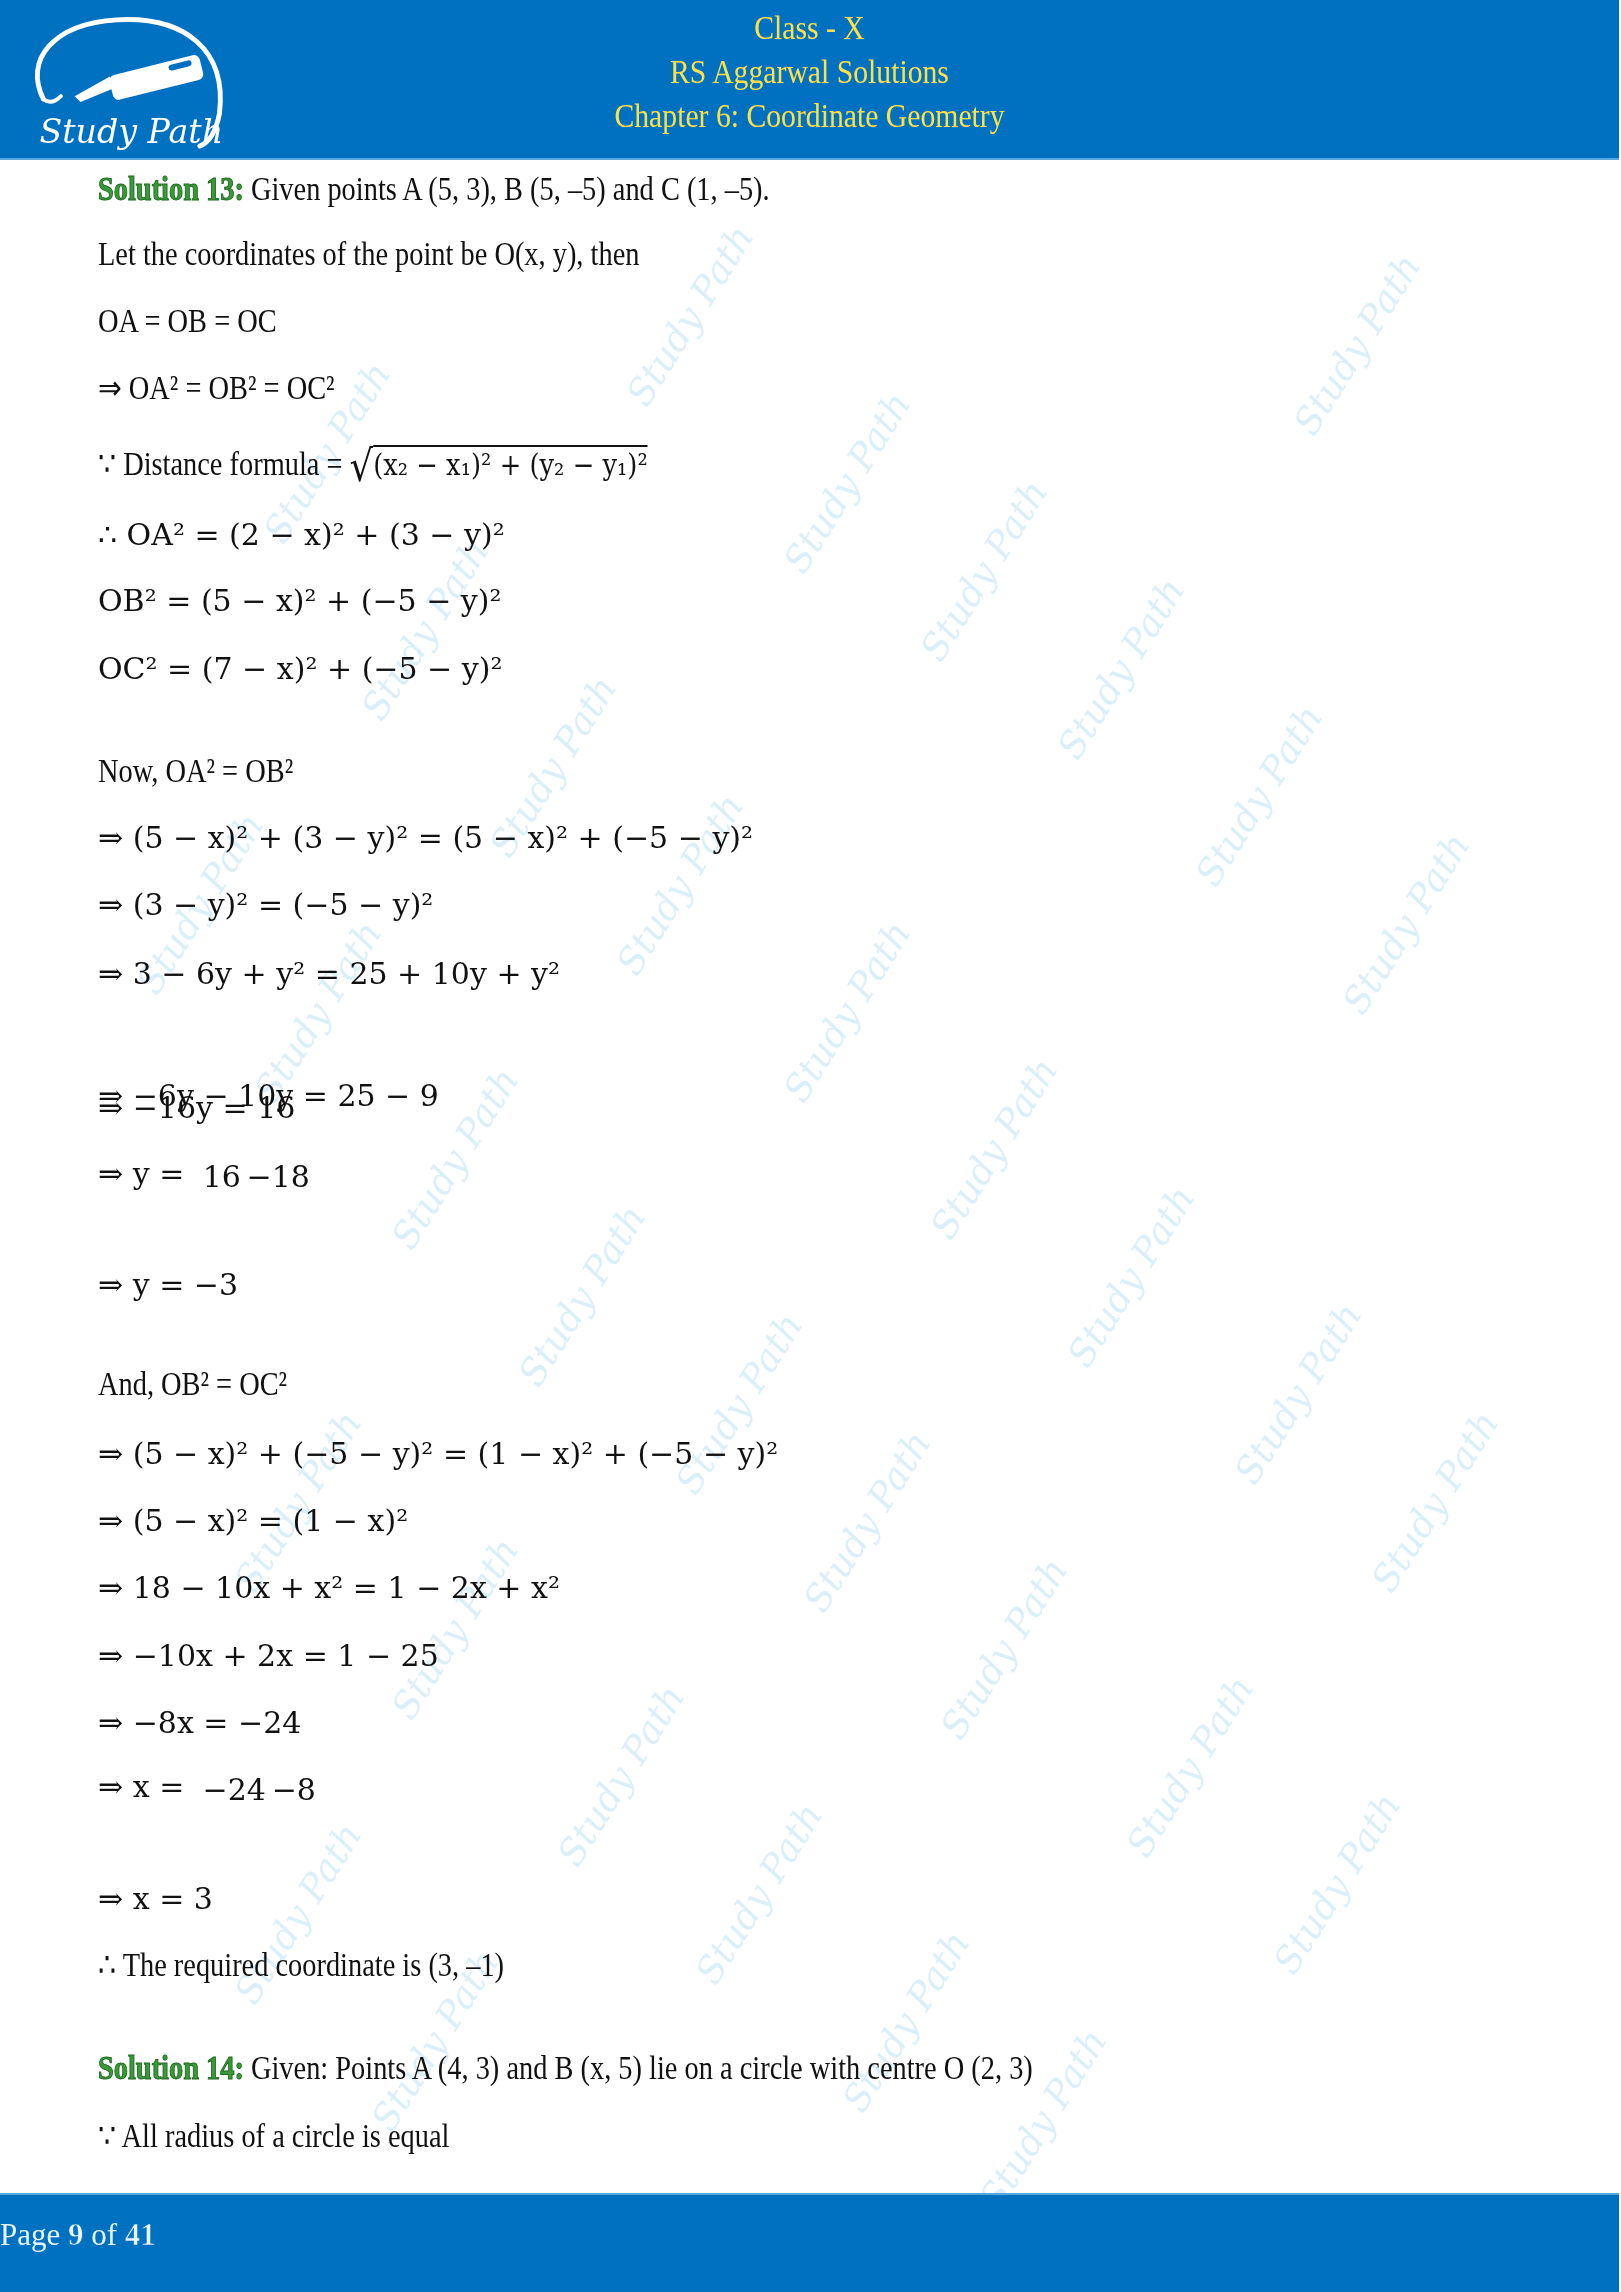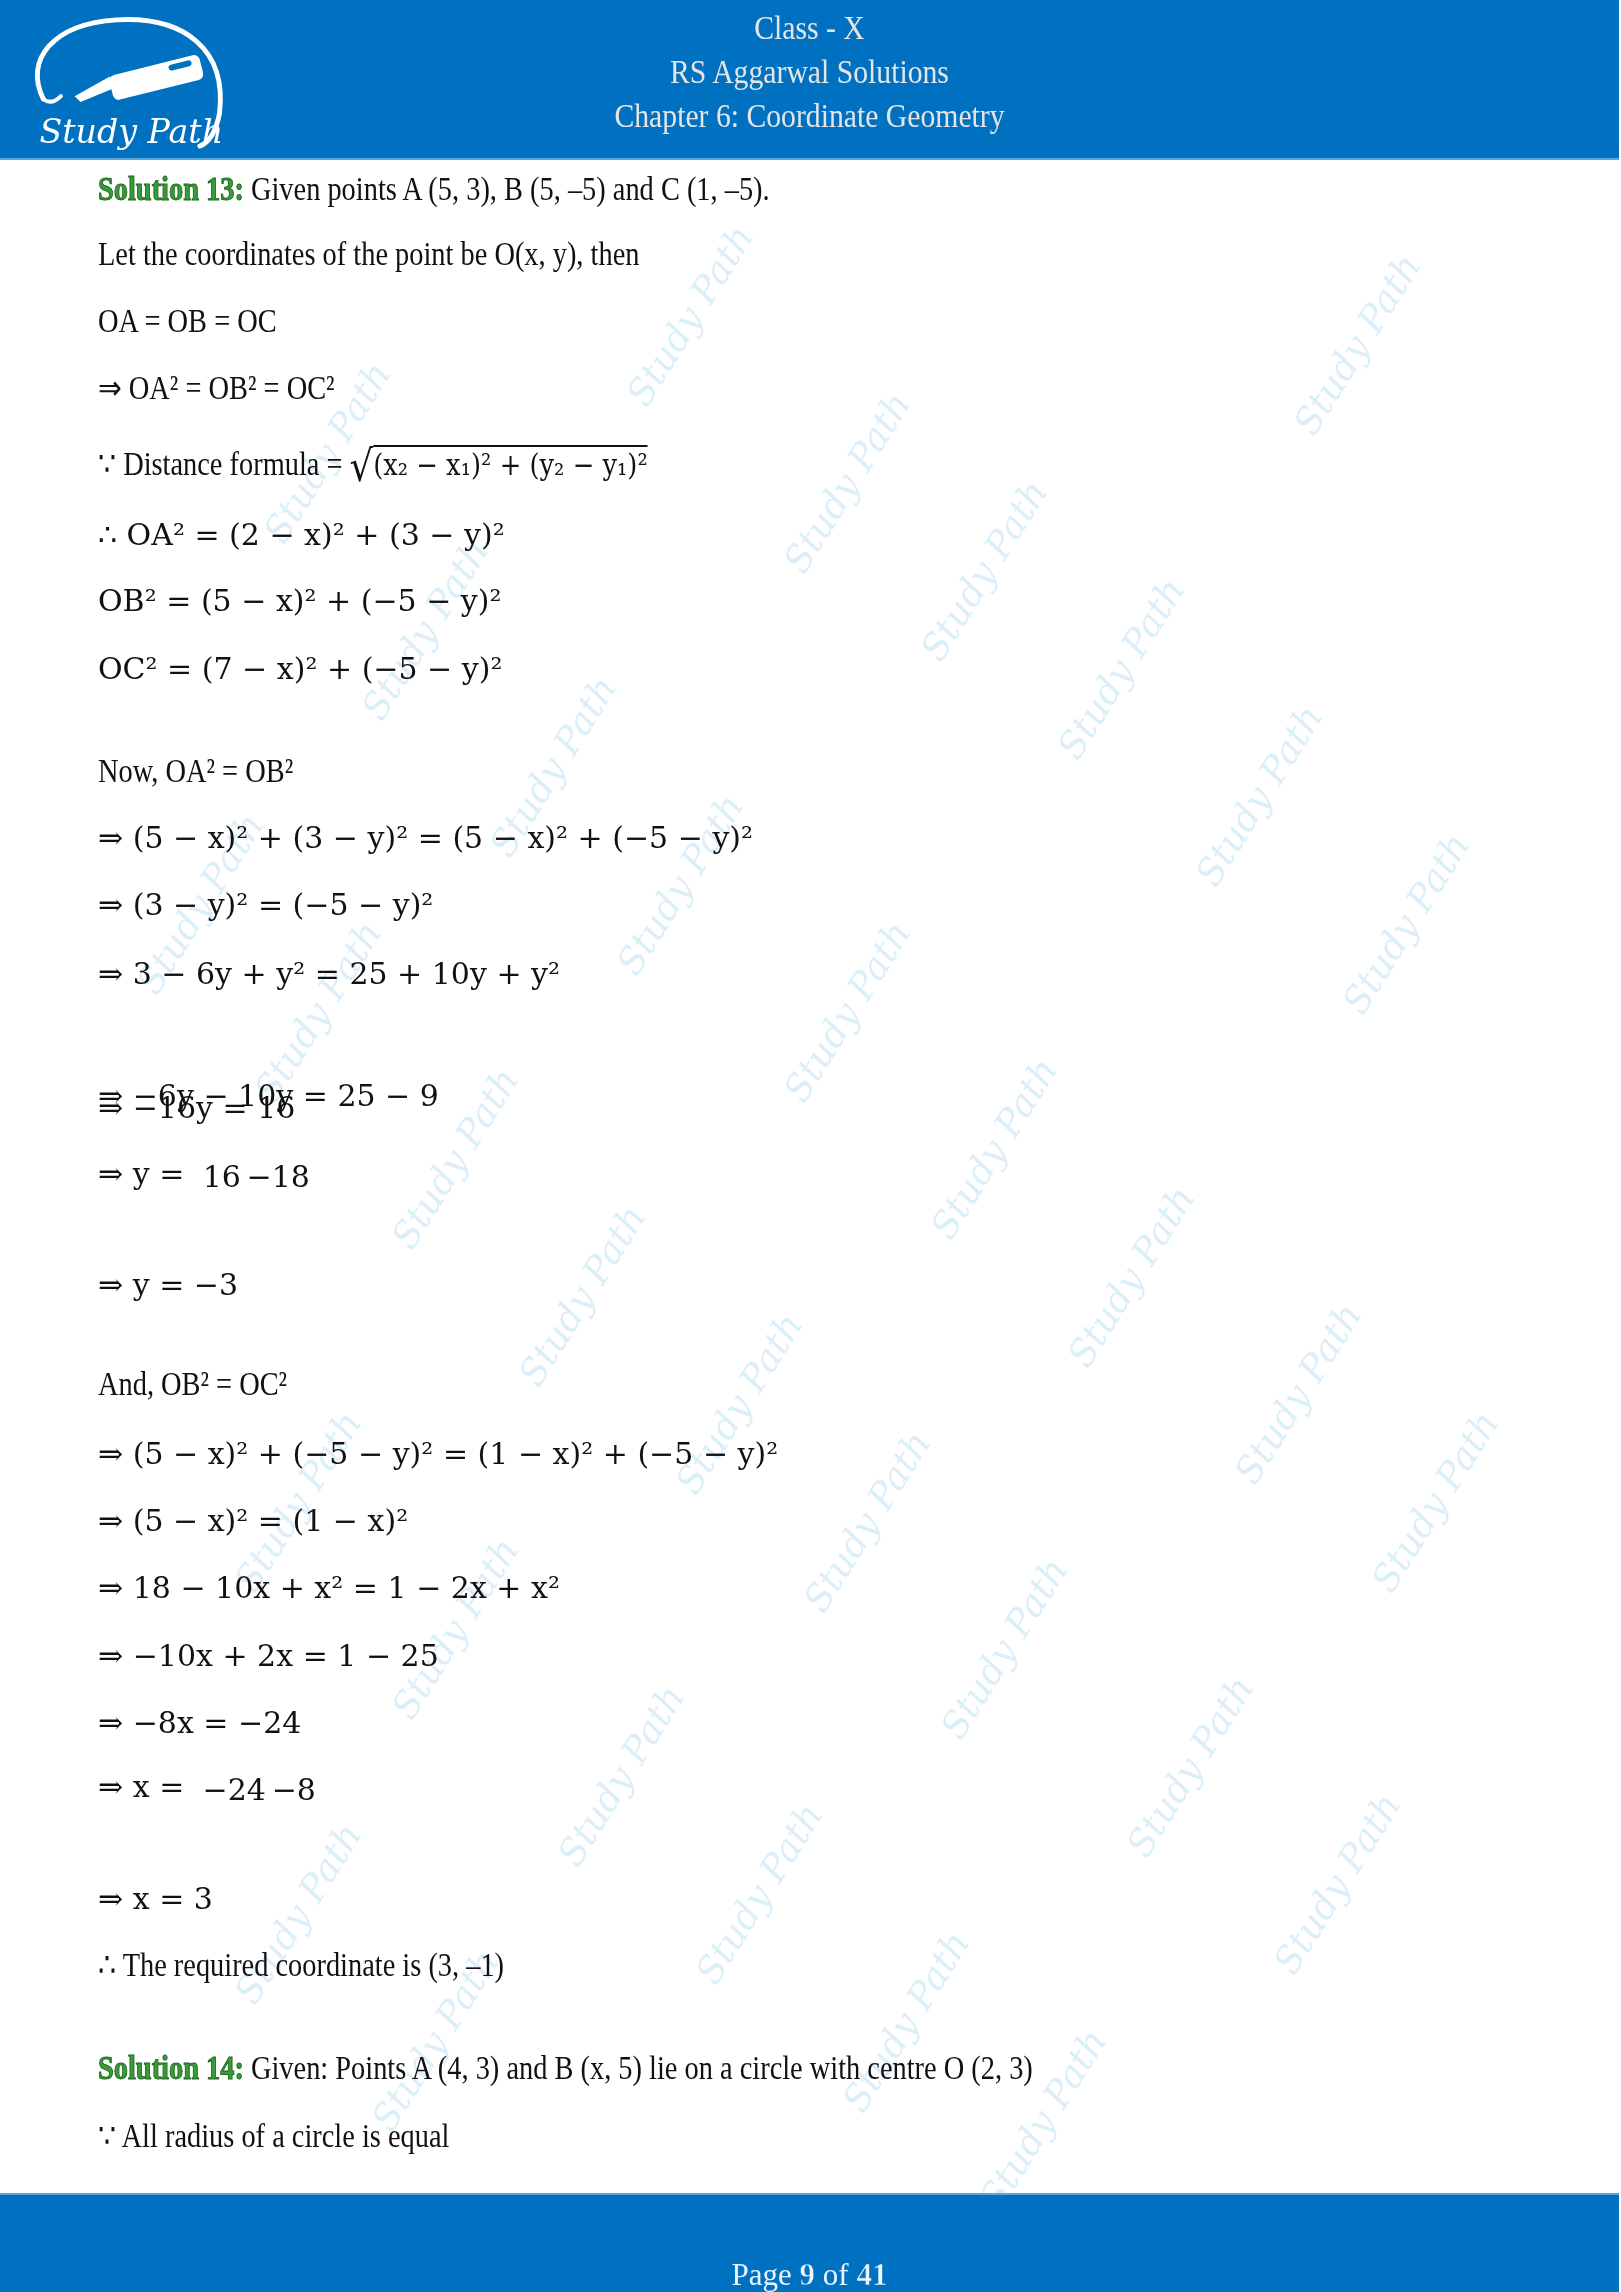--- a/index.html
+++ b/index.html
@@ -9,33 +9,33 @@
     font-family: "Liberation Serif", "DejaVu Serif", serif;
     color: #111111;
   }
   .header {
     position: absolute; left: 0; top: 0; width: 1619px; height: 158px;
     background: #0070c0;
     border-bottom: 2px solid #5aa7dc;
   }
   .header .titles {
     position: absolute; left: 0; right: 0; top: 5.9px;
-    text-align: center; color: #e5e5e5;
+    text-align: center; color: #fde047;
     font-family: "Liberation Serif", serif;
     font-size: 33px; line-height: 44px;
   }
   .header .titles div { transform: scaleX(0.9); }
   .logo { position: absolute; left: 13.7px; top: 5.9px; width: 225px; height: 147px; }
   .footer {
     position: absolute; left: 0; top: 2193px; width: 1619px; height: 100px;
     background: #0070c0; border-top: 2px solid #5aa7dc;
   }
   .footer .pg {
-    position: absolute; left: 0; right: 0; top: 21.6px; text-align: center;
-    color: #e8f4ff; font-size: 31px; font-family: "Liberation Serif", serif; margin-top: 40px;
+    position: absolute; left: 0; right: 0; top: 21.6px; text-align: left;
+    color: #e8f4ff; font-size: 31px; font-family: "Liberation Serif", serif;
   }
   .footer .pg .num { font-weight: bold; color: #eef7ff; -webkit-text-stroke: 0.6px #0070c0; }
 
   .line {
     position: absolute; left: 98px; white-space: nowrap;
     font-size: 33px; line-height: 43px;
     font-family: "Liberation Serif", serif;
   }
   .cond { display: inline-block; transform-origin: left center; transform: scaleX(0.86); }
   .math { font-family: "DejaVu Serif", serif; font-size: 30px; }

